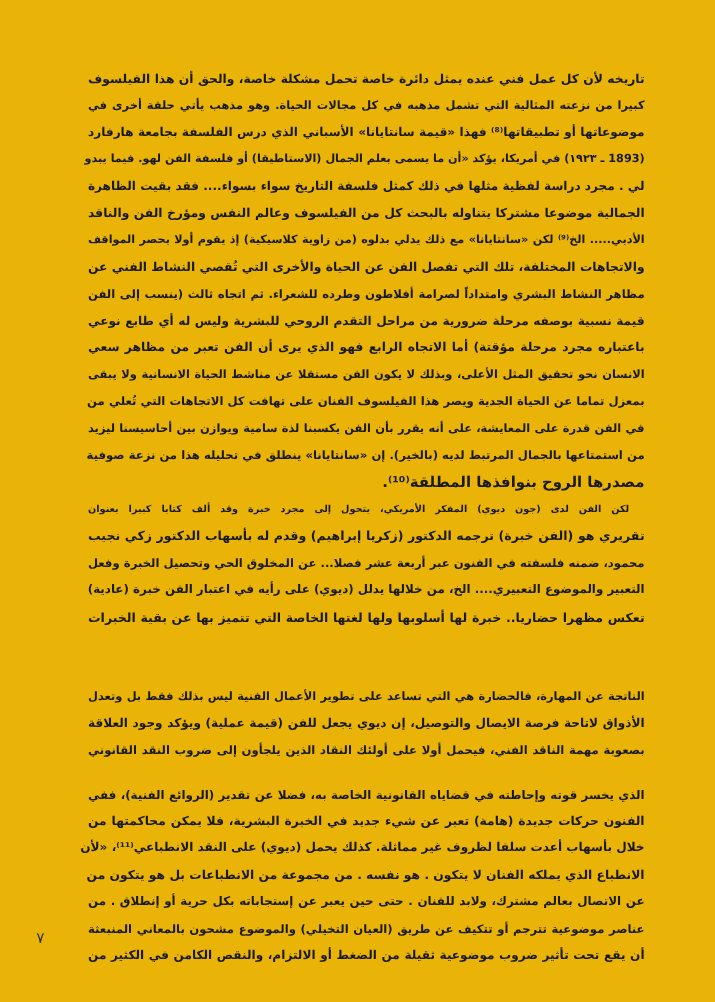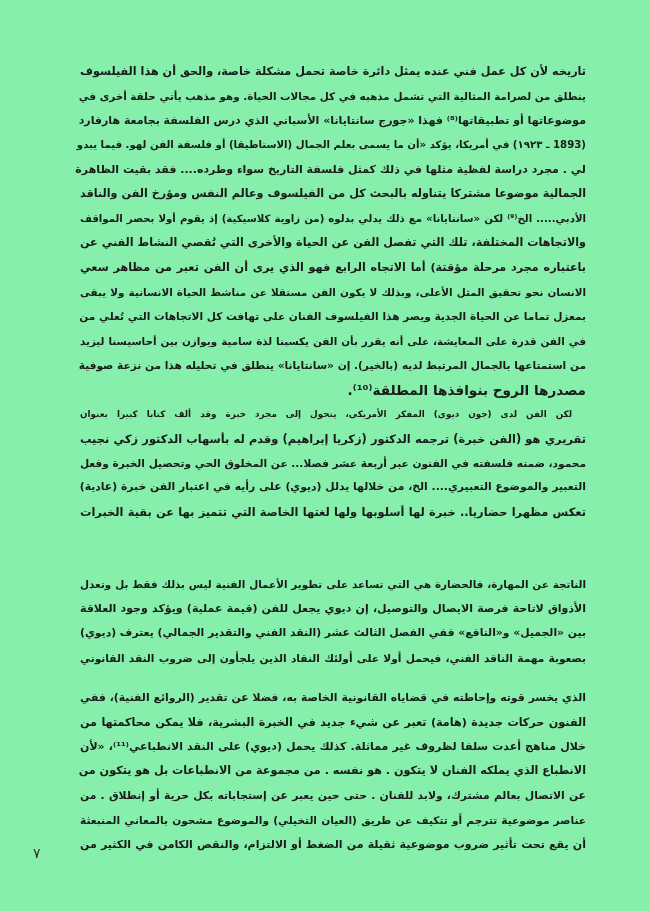--- a/index.html
+++ b/index.html
@@ -14,21 +14,21 @@
       overflow: hidden;
       font-family: "DejaVu Sans", sans-serif;
       color: #1a1a1a;
     }
     .page {
       position: absolute;
       left: 0;
       top: 0;
       width: 650px;
       height: 911px;
-      background: #86efac;
+      background: #eab308;
     }
     .text-block {
       position: absolute;
       top: 60px;
       left: 80px;
       width: 506px;
       direction: rtl;
     }
     .line {
       display: block;
@@ -56,47 +56,48 @@
       color: #333333;
     }
   </style>
 </head>
 <body>
 
 <div class="page">
   <div class="text-block">
     <div>
       <span class="line" style="font-size: 11.2px;">تاريخه لأن كل عمل فني عنده يمثل دائرة خاصة تحمل مشكلة خاصة، والحق أن هذا الفيلسوف</span>
-      <span class="line" style="font-size: 10.4px;">ينطلق من لصرامة المثالية التي تشمل مذهبه في كل مجالات الحياة. وهو مذهب يأتي حلقة أخرى في</span>
-      <span class="line" style="font-size: 11px;">موضوعاتها أو تطبيقاتها⁽⁸⁾ فهذا «جورج سانتايانا» الأسباني الذي درس الفلسفة بجامعة هارفارد</span>
+      <span class="line" style="font-size: 10.4px;">كبيرا من نزعته المثالية التي تشمل مذهبه في كل مجالات الحياة. وهو مذهب يأتي حلقة أخرى في</span>
+      <span class="line" style="font-size: 11px;">موضوعاتها أو تطبيقاتها⁽⁸⁾ فهذا «قيمة سانتايانا» الأسباني الذي درس الفلسفة بجامعة هارفارد</span>
       <span class="line" style="font-size: 10.2px;">(1893 ـ ١٩٢٣) في أمريكا، يؤكد «أن ما يسمى بعلم الجمال (الاستاطيقا) أو فلسفة الفن لهو. فيما يبدو</span>
-      <span class="line" style="font-size: 11px;">لي . مجرد دراسة لفظية مثلها في ذلك كمثل فلسفة التاريخ سواء وطرده.... فقد بقيت الظاهرة</span>
+      <span class="line" style="font-size: 11px;">لي . مجرد دراسة لفظية مثلها في ذلك كمثل فلسفة التاريخ سواء بسواء.... فقد بقيت الظاهرة</span>
       <span class="line" style="font-size: 11.2px;">الجمالية موضوعا مشتركا يتناوله بالبحث كل من الفيلسوف وعالم النفس ومؤرخ الفن والناقد</span>
       <span class="line" style="font-size: 10.2px;">الأدبي..... الخ⁽⁹⁾ لكن «سانتايانا» مع ذلك يدلي بدلوه (من زاوية كلاسيكية) إذ يقوم أولا بحصر المواقف</span>
       <span class="line" style="font-size: 11.2px;">والاتجاهات المختلفة، تلك التي تفصل الفن عن الحياة والأخرى التي تُقصي النشاط الفني عن</span>
+      <span class="line" style="font-size: 10.6px;">مظاهر النشاط البشري وامتداداً لصرامة أفلاطون وطرده للشعراء. ثم اتجاه ثالث (ينسب إلى الفن</span>
+      <span class="line" style="font-size: 11px;">قيمة نسبية بوصفه مرحلة ضرورية من مراحل التقدم الروحي للبشرية وليس له أي طابع نوعي</span>
       <span class="line" style="font-size: 11.2px;">باعتباره مجرد مرحلة مؤقتة) أما الاتجاه الرابع فهو الذي يرى أن الفن تعبر من مظاهر سعي</span>
       <span class="line" style="font-size: 10.4px;">الانسان نحو تحقيق المثل الأعلى، وبذلك لا يكون الفن مستقلا عن مناشط الحياة الانسانية ولا يبقى</span>
       <span class="line" style="font-size: 10.6px;">بمعزل تماما عن الحياة الجدية ويصر هذا الفيلسوف الفنان على تهافت كل الاتجاهات التي تُعلي من</span>
       <span class="line" style="font-size: 10.4px;">في الفن قدرة على المعايشة، على أنه يقرر بأن الفن يكسبنا لذة سامية ويوازن بين أحاسيسنا ليزيد</span>
       <span class="line" style="font-size: 10.6px;">من استمتاعها بالجمال المرتبط لديه (بالخير). إن «سانتايانا» ينطلق في تحليله هذا من نزعة صوفية</span>
       <span class="line last">مصدرها الروح بنوافذها المطلقة⁽¹⁰⁾.</span>
     </div>
     <div>
       <span class="line indent" style="font-size: 8.8px;">لكن الفن لدى (جون ديوي) المفكر الأمريكي، يتحول إلى مجرد خبرة وقد ألف كتابا كبيرا بعنوان</span>
       <span class="line" style="font-size: 11.4px;">تقريري هو (الفن خبرة) ترجمه الدكتور (زكريا إبراهيم) وقدم له بأسهاب الدكتور زكي نجيب</span>
       <span class="line" style="font-size: 10.6px;">محمود، ضمنه فلسفته في الفنون عبر أربعة عشر فصلا... عن المخلوق الحي وتحصيل الخبرة وفعل</span>
       <span class="line" style="font-size: 10.8px;">التعبير والموضوع التعبيري.... الخ، من خلالها يدلل (ديوي) على رأيه في اعتبار الفن خبرة (عادية)</span>
       <span class="line" style="font-size: 11.4px;">تعكس مظهرا حضاريا.. خبرة لها أسلوبها ولها لغتها الخاصة التي تتميز بها عن بقية الخبرات</span>
       <span class="line" style="font-size: 10.4px; margin-top: 48px;">الناتجة عن المهارة، فالحضارة هي التي تساعد على تطوير الأعمال الفنية ليس بذلك فقط بل وتعدل</span>
       <span class="line" style="font-size: 11px;">الأذواق لاتاحة فرصة الايصال والتوصيل، إن ديوي يجعل للفن (قيمة عملية) ويؤكد وجود العلاقة</span>
-      <span class="line" style="font-size: 10.8px;">بين «الجميل» و«النافع» ففي الفصل الثالث عشر (النقد الفني والتقدير الجمالي) يعترف (ديوي)</span>
       <span class="line" style="font-size: 10.6px;">بصعوبة مهمة الناقد الفني، فيحمل أولا على أولئك النقاد الذين يلجأون إلى ضروب النقد القانوني</span>
       <span class="line" style="font-size: 10.8px; margin-top: 16px;">الذي يخسر قوته وإحاطته في قضاياه القانونية الخاصة به، فضلا عن تقدير (الروائع الفنية)، ففي</span>
       <span class="line" style="font-size: 11.2px;">الفنون حركات جديدة (هامة) تعبر عن شيء جديد في الخبرة البشرية، فلا يمكن محاكمتها من</span>
-      <span class="line" style="font-size: 11px;">خلال مناهج أعدت سلفا لظروف غير مماثلة. كذلك يحمل (ديوي) على النقد الانطباعي⁽¹¹⁾، «لأن</span>
+      <span class="line" style="font-size: 11px;">خلال بأسهاب أعدت سلفا لظروف غير مماثلة. كذلك يحمل (ديوي) على النقد الانطباعي⁽¹¹⁾، «لأن</span>
       <span class="line" style="font-size: 11.2px;">الانطباع الذي يملكه الفنان لا يتكون . هو نفسه . من مجموعة من الانطباعات بل هو يتكون من</span>
       <span class="line" style="font-size: 10.8px;">عن الاتصال بعالم مشترك، ولابد للفنان . حتى حين يعبر عن إستجاباته بكل حرية أو إنطلاق . من</span>
       <span class="line" style="font-size: 10.6px;">عناصر موضوعية تترجم أو تتكيف عن طريق (العيان التخيلي) والموضوع مشحون بالمعاني المنبعثة</span>
       <span class="line" style="font-size: 11px;">أن يقع تحت تأثير ضروب موضوعية ثقيلة من الضغط أو الالتزام، والنقص الكامن في الكثير من</span>
     </div>
   </div>
   <div class="page-number">٧</div>
 </div>
 
 </body></html>

